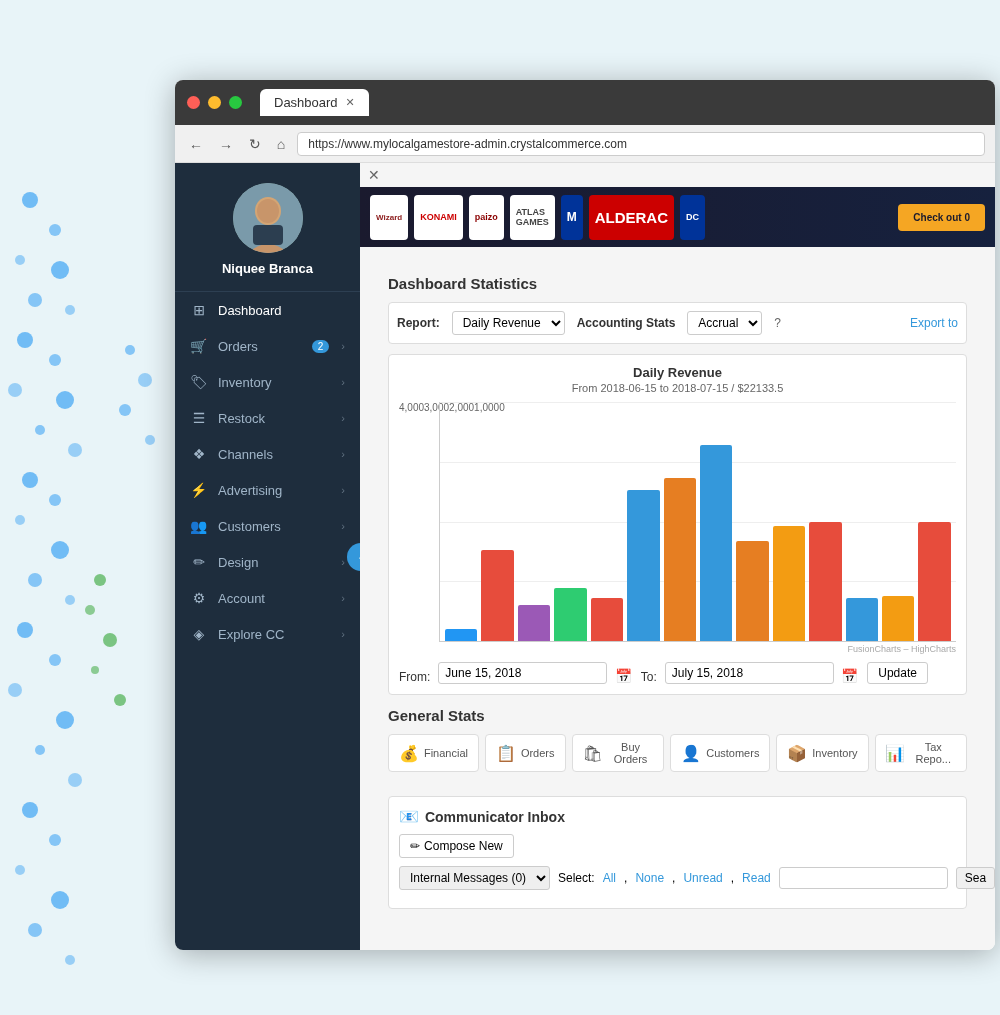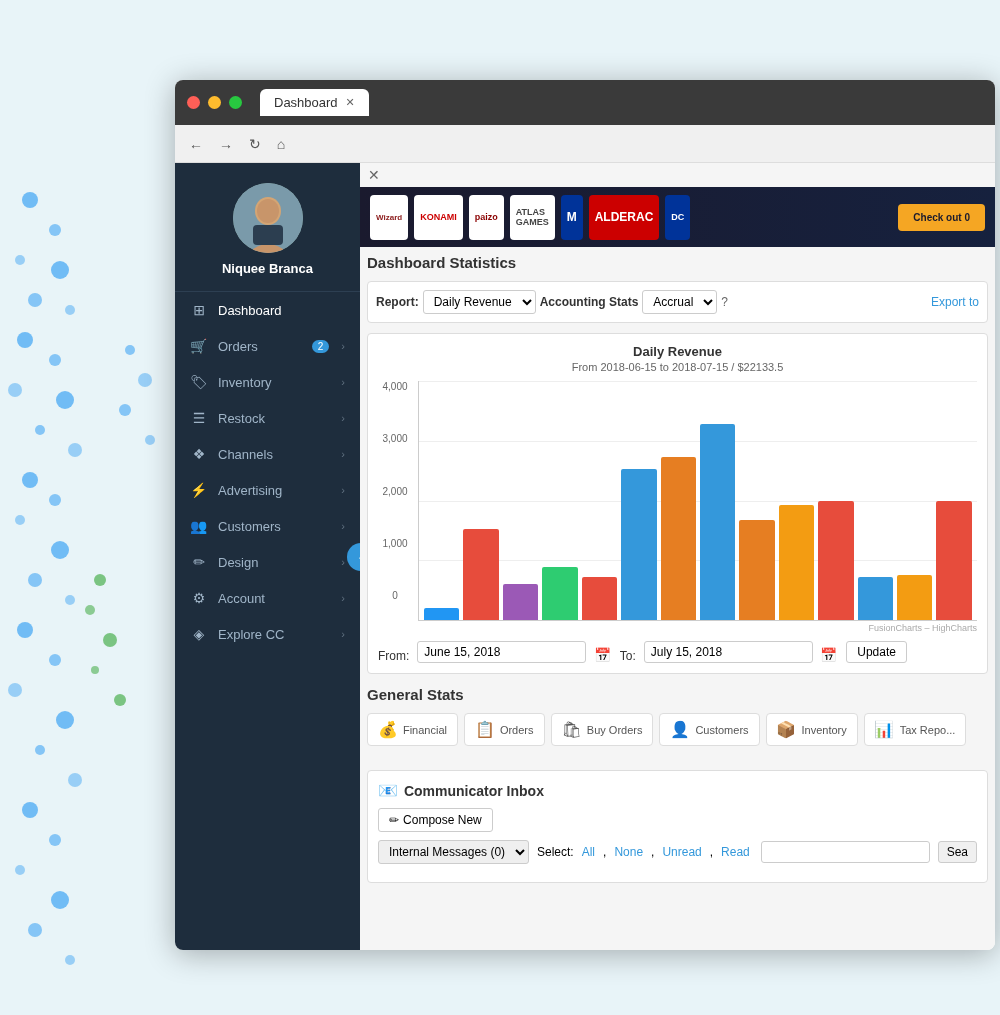--- a/index.html
+++ b/index.html
@@ -257,35 +257,35 @@
       font-weight: bold;
       font-size: 10px;
       padding: 8px 15px;
       border-radius: 4px;
       white-space: nowrap;
       cursor: pointer;
     }
 
     
     .dash-content {
-      padding: 7px;
+      padding: 28px;
     }
 
     .section-title {
       font-size: 15px;
       font-weight: bold;
       color: #333;
       margin-bottom: 10px;
     }
 
     
     .report-controls {
       display: flex;
       align-items: center;
-      gap: 4px;
+      gap: 12px;
       margin-bottom: 10px;
       background: #fff;
       padding: 8px;
       border: 1px solid #ddd;
       border-radius: 4px;
     }
 
     .report-label {
       font-size: 12px;
       color: #333;
@@ -337,25 +337,24 @@
     }
 
     .chart-wrapper {
       position: relative;
       height: 240px;
       display: flex;
     }
 
     .y-axis {
       display: flex;
-      flex-direction: column;
       justify-content: space-between;
       width: 40px;
       padding-bottom: 20px;
-      align-items: center;
+      align-items: flex-start;
       padding-right: 6px;
     }
 
     .y-label {
       font-size: 10px;
       color: #666;
     }
 
     .chart-area {
       flex: 1;
@@ -613,20 +612,21 @@
       <span>Dashboard</span>
       <span class="browser-tab-close">✕</span>
     </div>
   </div>
 
   <div class="browser-toolbar">
     <span class="nav-btn">←</span>
     <span class="nav-btn">→</span>
     <span class="nav-btn">↻</span>
     <span class="nav-btn">⌂</span>
+    <input class="url-bar" type="text" readonly="" value="https://www.mylocalgamestore-admin.crystalcommerce.com" style="">
   </div>
 
   <div class="browser-content">
 
     <div class="sidebar">
       <div class="user-profile">
         <div class="avatar">
           <svg class="avatar-svg" viewBox="0 0 70 70" xmlns="http://www.w3.org/2000/svg">
             <circle cx="35" cy="35" r="35" fill="#7a9aaa"></circle>
             <ellipse cx="35" cy="28" rx="13" ry="14" fill="#d4a574"></ellipse>
@@ -705,21 +705,21 @@
 
       <div style="padding:4px 8px; font-size:14px; color:#666; cursor:pointer;">✕</div>
 
       <div class="banner">
         <div class="banner-logos">
           <div class="logo-box logo-wizards">Wizard</div>
           <div class="logo-box logo-konami">KONAMI</div>
           <div class="logo-box logo-paizo">paizo</div>
           <div class="logo-box logo-atlas">ATLAS<br>GAMES</div>
           <div class="logo-box logo-ml" style="background:#003399; color:#fff; font-size:12px; font-weight:bold;">M</div>
-          <div class="logo-box logo-alderac" style="background:#cc0000; color:#fff; font-size:12px;">ALDERAC</div>
+          <div class="logo-box logo-alderac" style="background:#cc0000; color:#fff; font-size:15px;">ALDERAC</div>
           <div class="logo-box logo-dc" style="background:#003399; color:#fff; font-weight:bold;">DC</div>
         </div>
         <div class="checkout-btn">Check out 0</div>
       </div>
 
       <div class="dash-content">
 
         <div class="section-title">Dashboard Statistics</div>
 
         <div class="report-controls">

